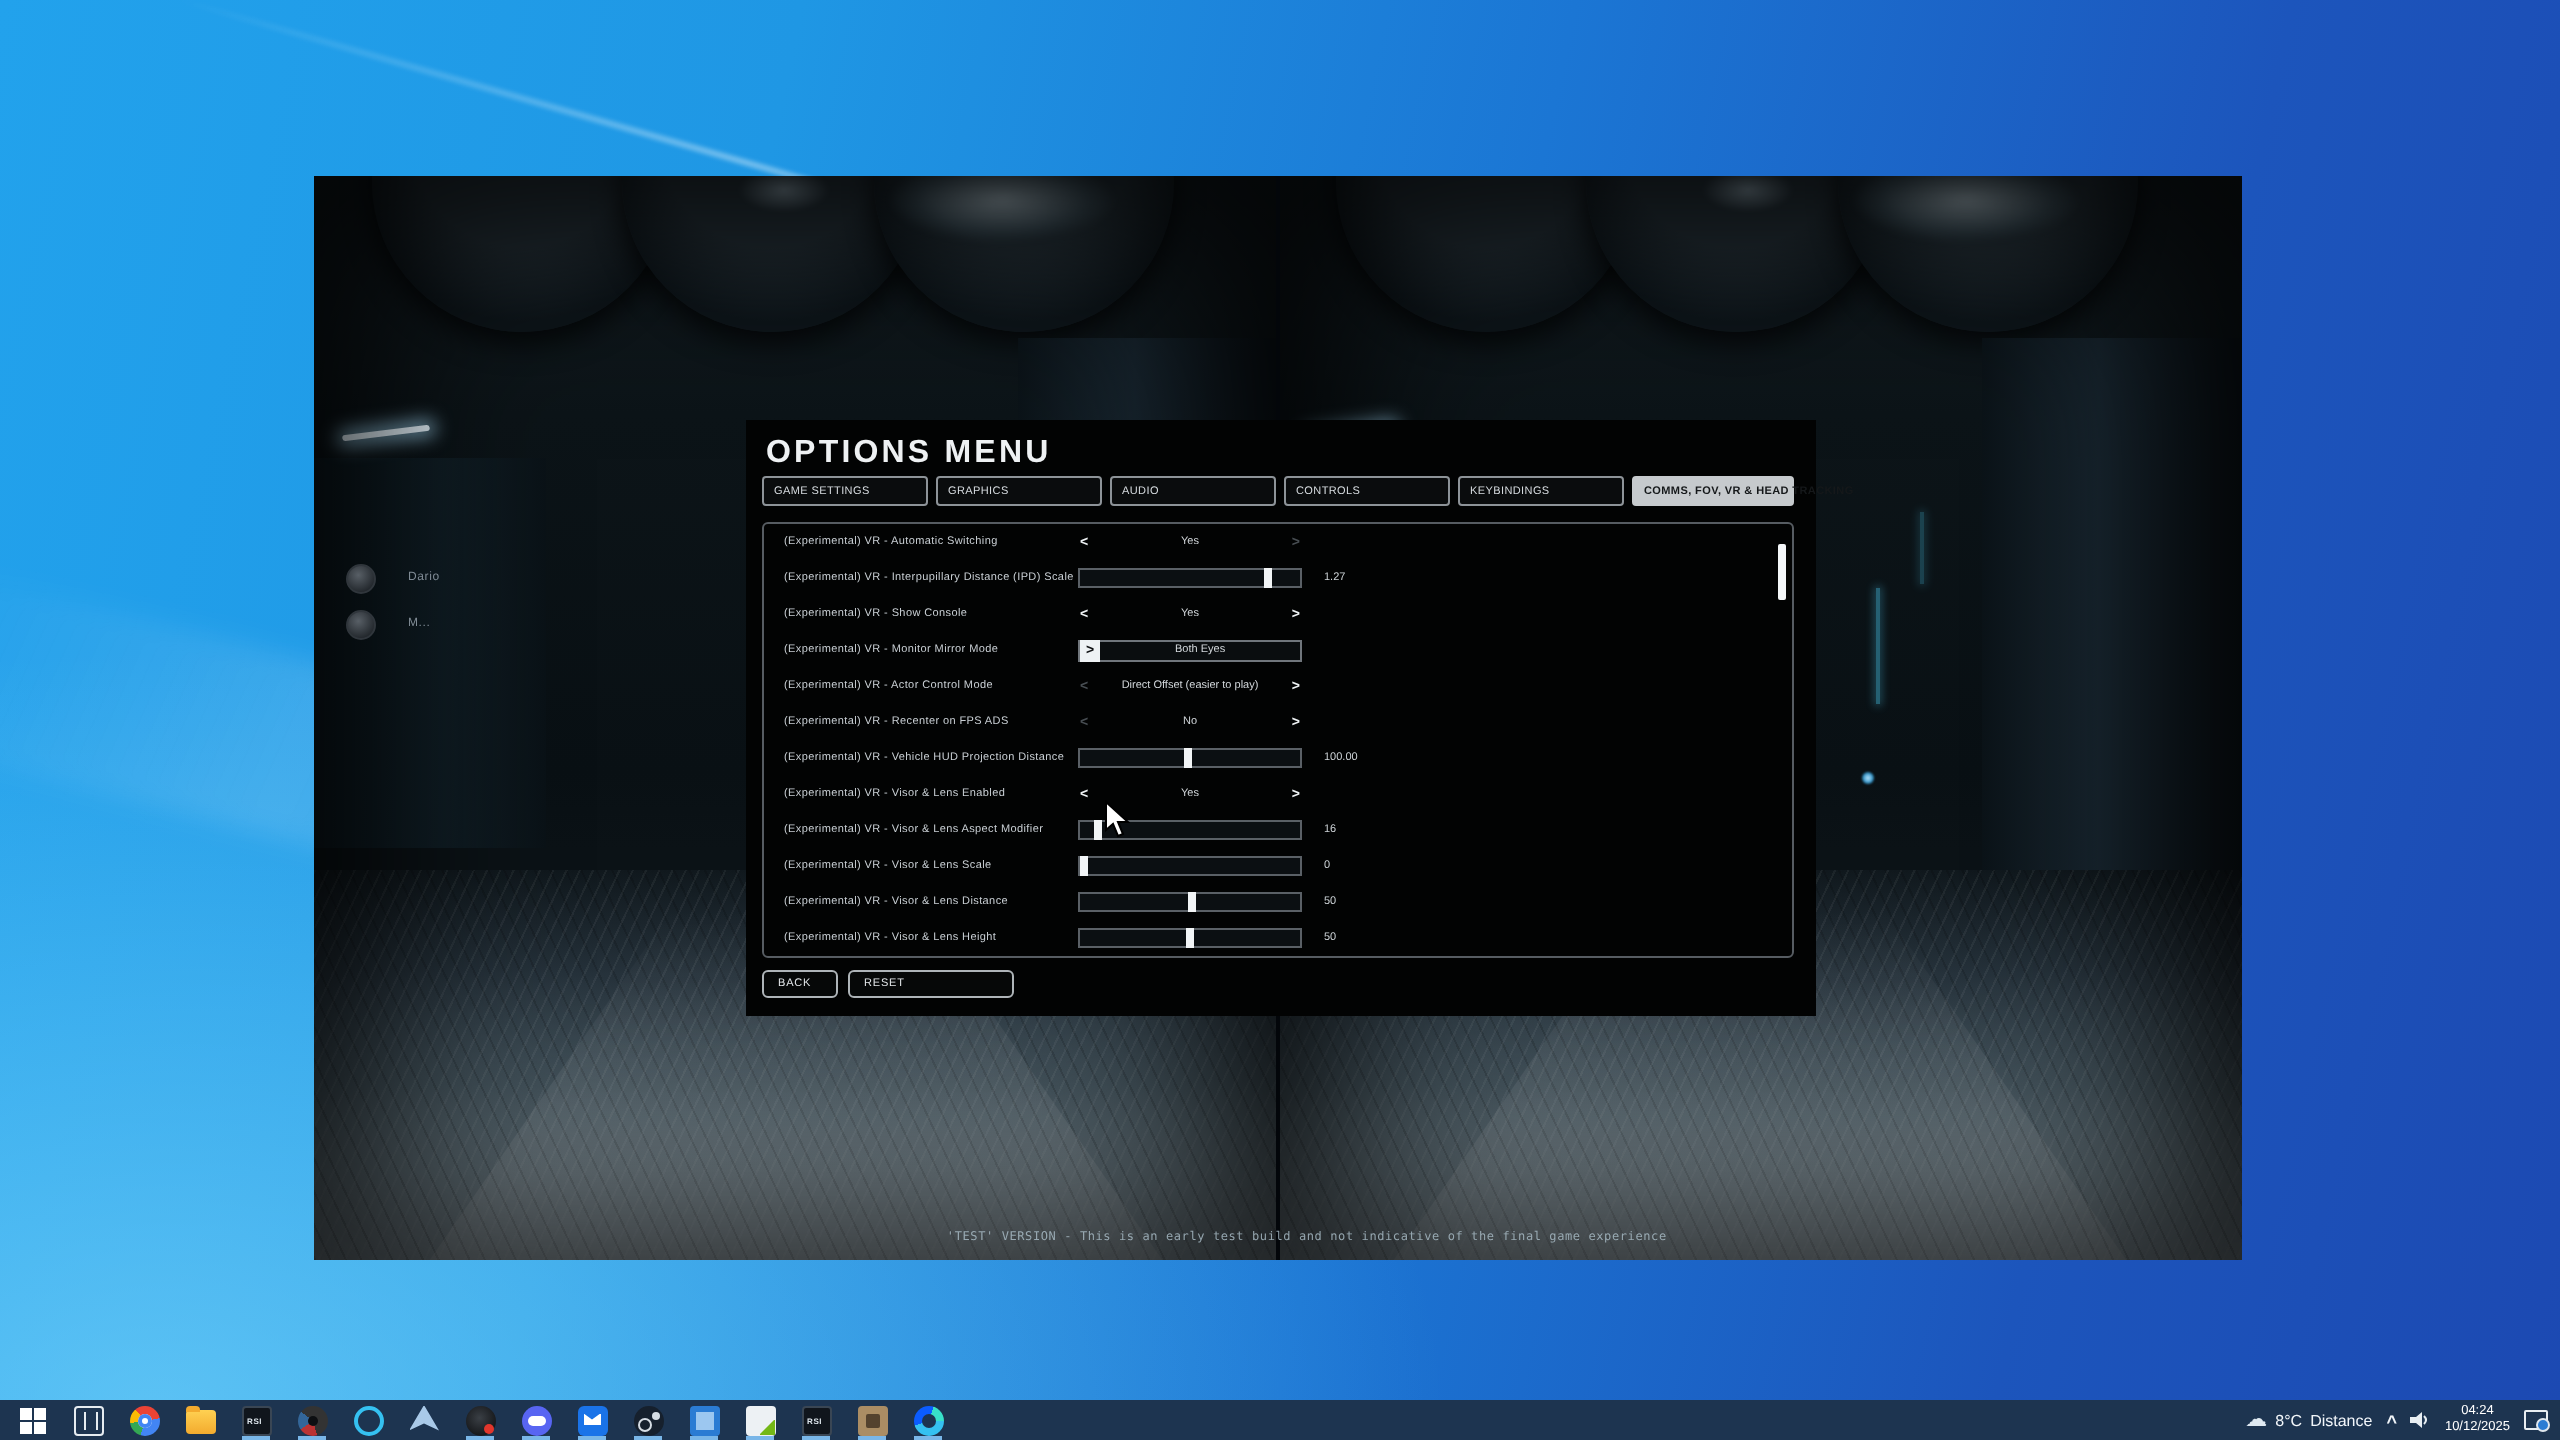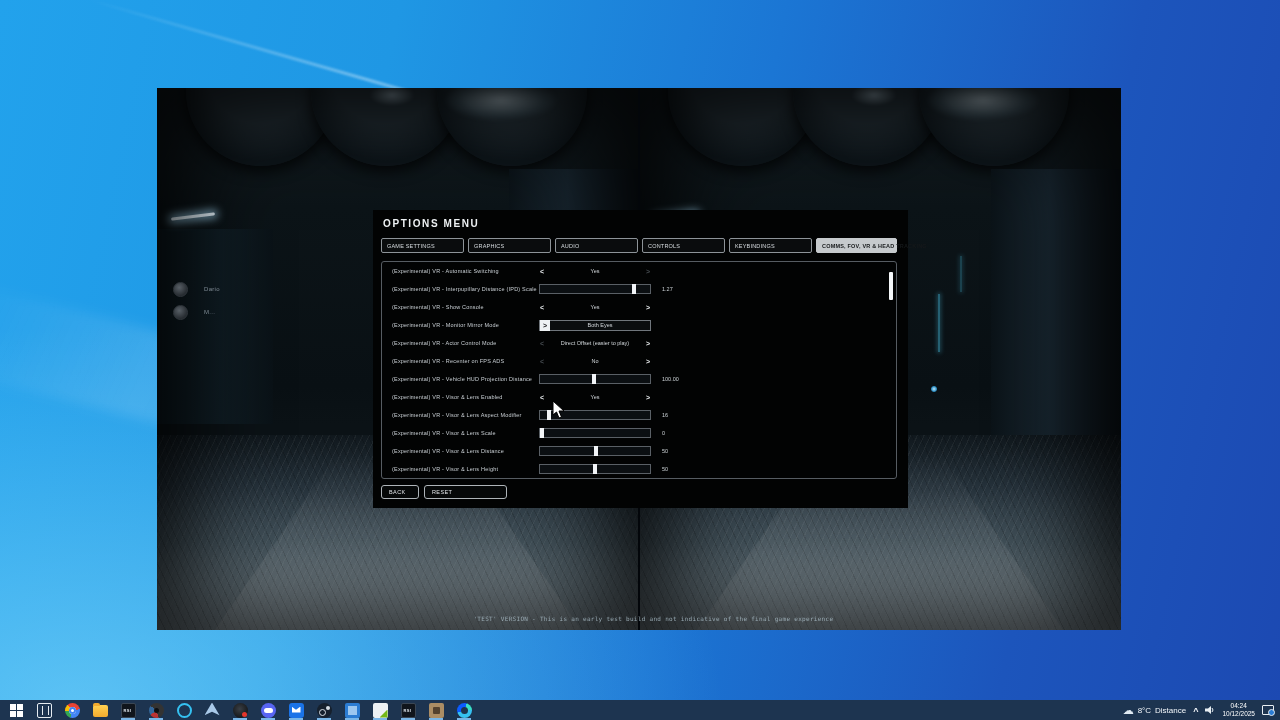--- a/index.html
+++ b/index.html
@@ -52,21 +52,21 @@
   
   .voice{position:absolute;left:16px;top:190px;}
   .voice-row{display:flex;align-items:center;height:22px;}
   .voice-row + .voice-row{margin-top:1px;}
   .avatar{width:15px;height:15px;border-radius:50%;border:1px solid #30363c;
     background:radial-gradient(circle at 40% 35%,#585f66,#23282d 75%);}
   .voice-name{margin-left:16px;font-size:6px;color:#7f8a94;letter-spacing:.3px;}
 
   
   .menu{position:absolute;left:216px;top:122px;width:535px;height:298px;background:#020303;}
-  .menu-title{position:absolute;left:10px;top:8px;font-size:10px;font-weight:bold;letter-spacing:1.6px;color:#eef1f3;}
+  .menu-title{position:absolute;left:10px;top:8px;font-size:16px;font-weight:bold;letter-spacing:1.6px;color:#eef1f3;}
   .tabs{position:absolute;left:8px;top:28px;display:flex;gap:4px;}
   .tab{height:15px;border:1px solid #8d9398;border-radius:2px;display:flex;align-items:center;
     padding:0 5px;font-size:5.5px;letter-spacing:.2px;color:#d7dce0;white-space:nowrap;background:#0a0c0d;}
   .tab{width:83px;} .tab:last-child{width:81px;}
   .tab.sel{background:#c6cacd;border-color:#c6cacd;color:#15181a;font-weight:bold;}
   .list{position:absolute;left:8px;top:51px;width:516px;height:218px;border:1px solid #565c62;border-radius:3px;overflow:hidden;}
   .scrollthumb{position:absolute;right:3px;top:10px;width:4px;height:28px;background:#f4f7f9;border-radius:1px;}
   .row{position:relative;height:18px;display:flex;align-items:center;padding-left:10px;}
   .row-label{font-size:5.5px;color:#c9cfd4;letter-spacing:.2px;white-space:nowrap;}
   .ctrl{position:absolute;left:157px;width:112px;height:11px;}

